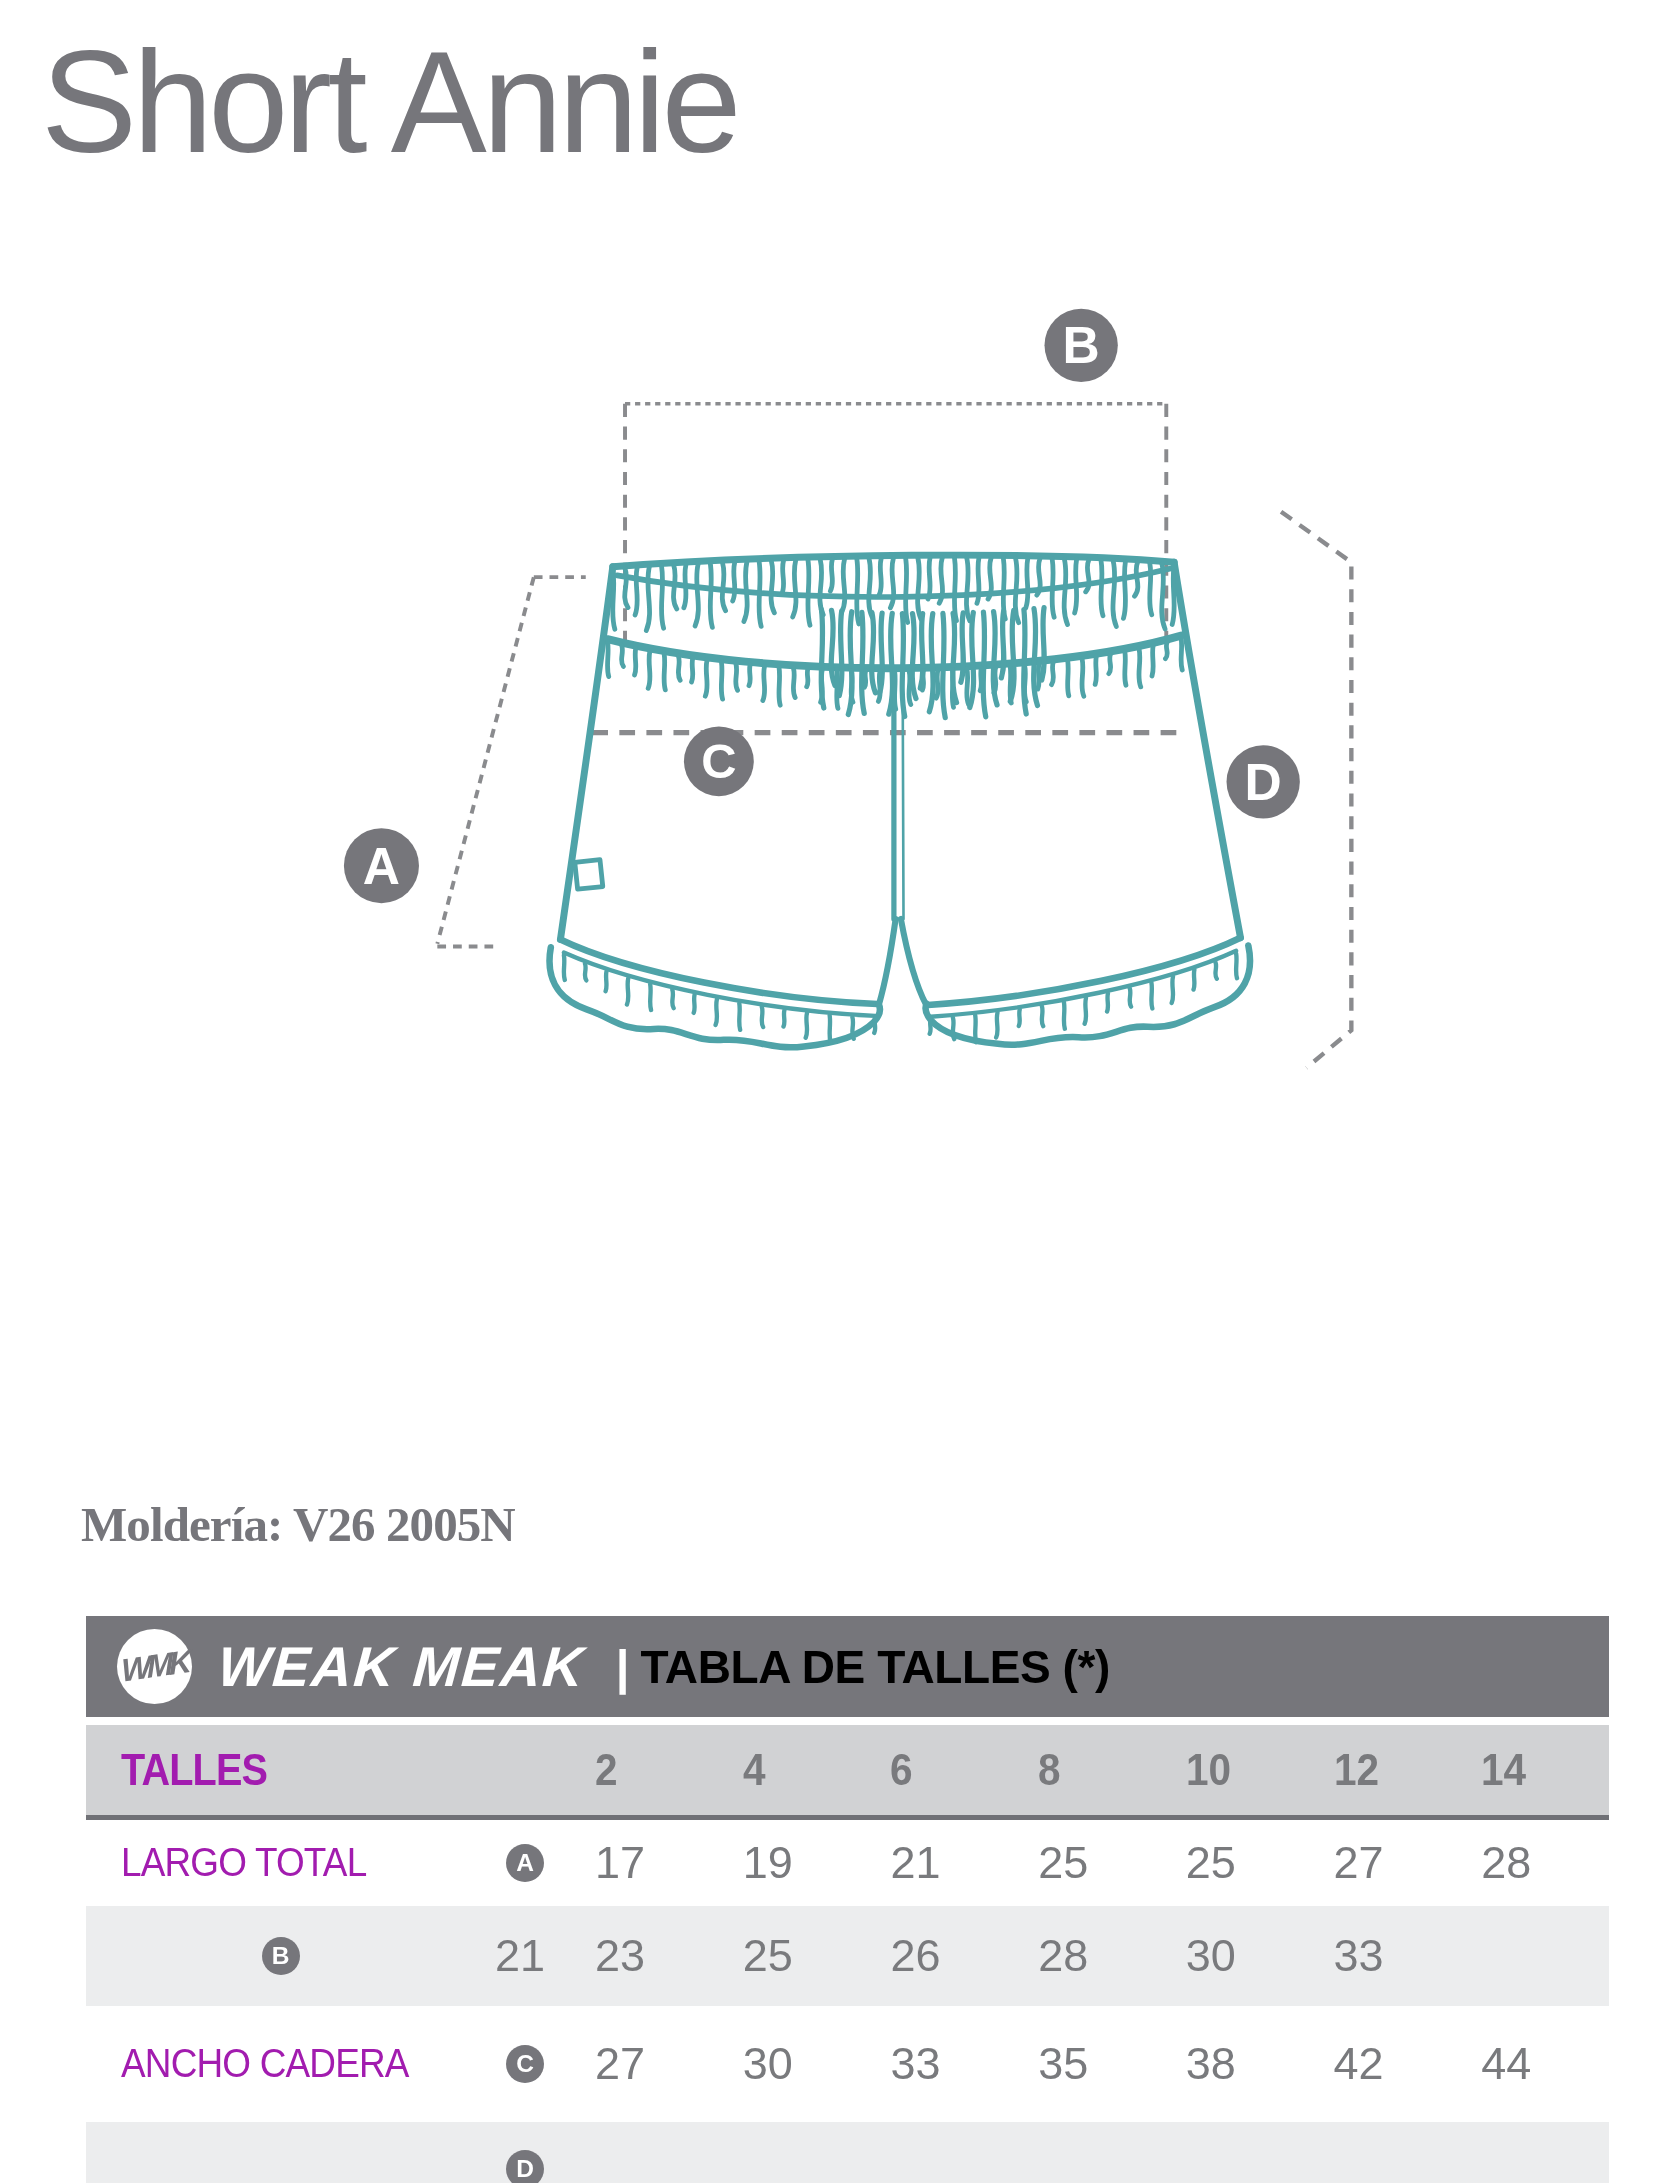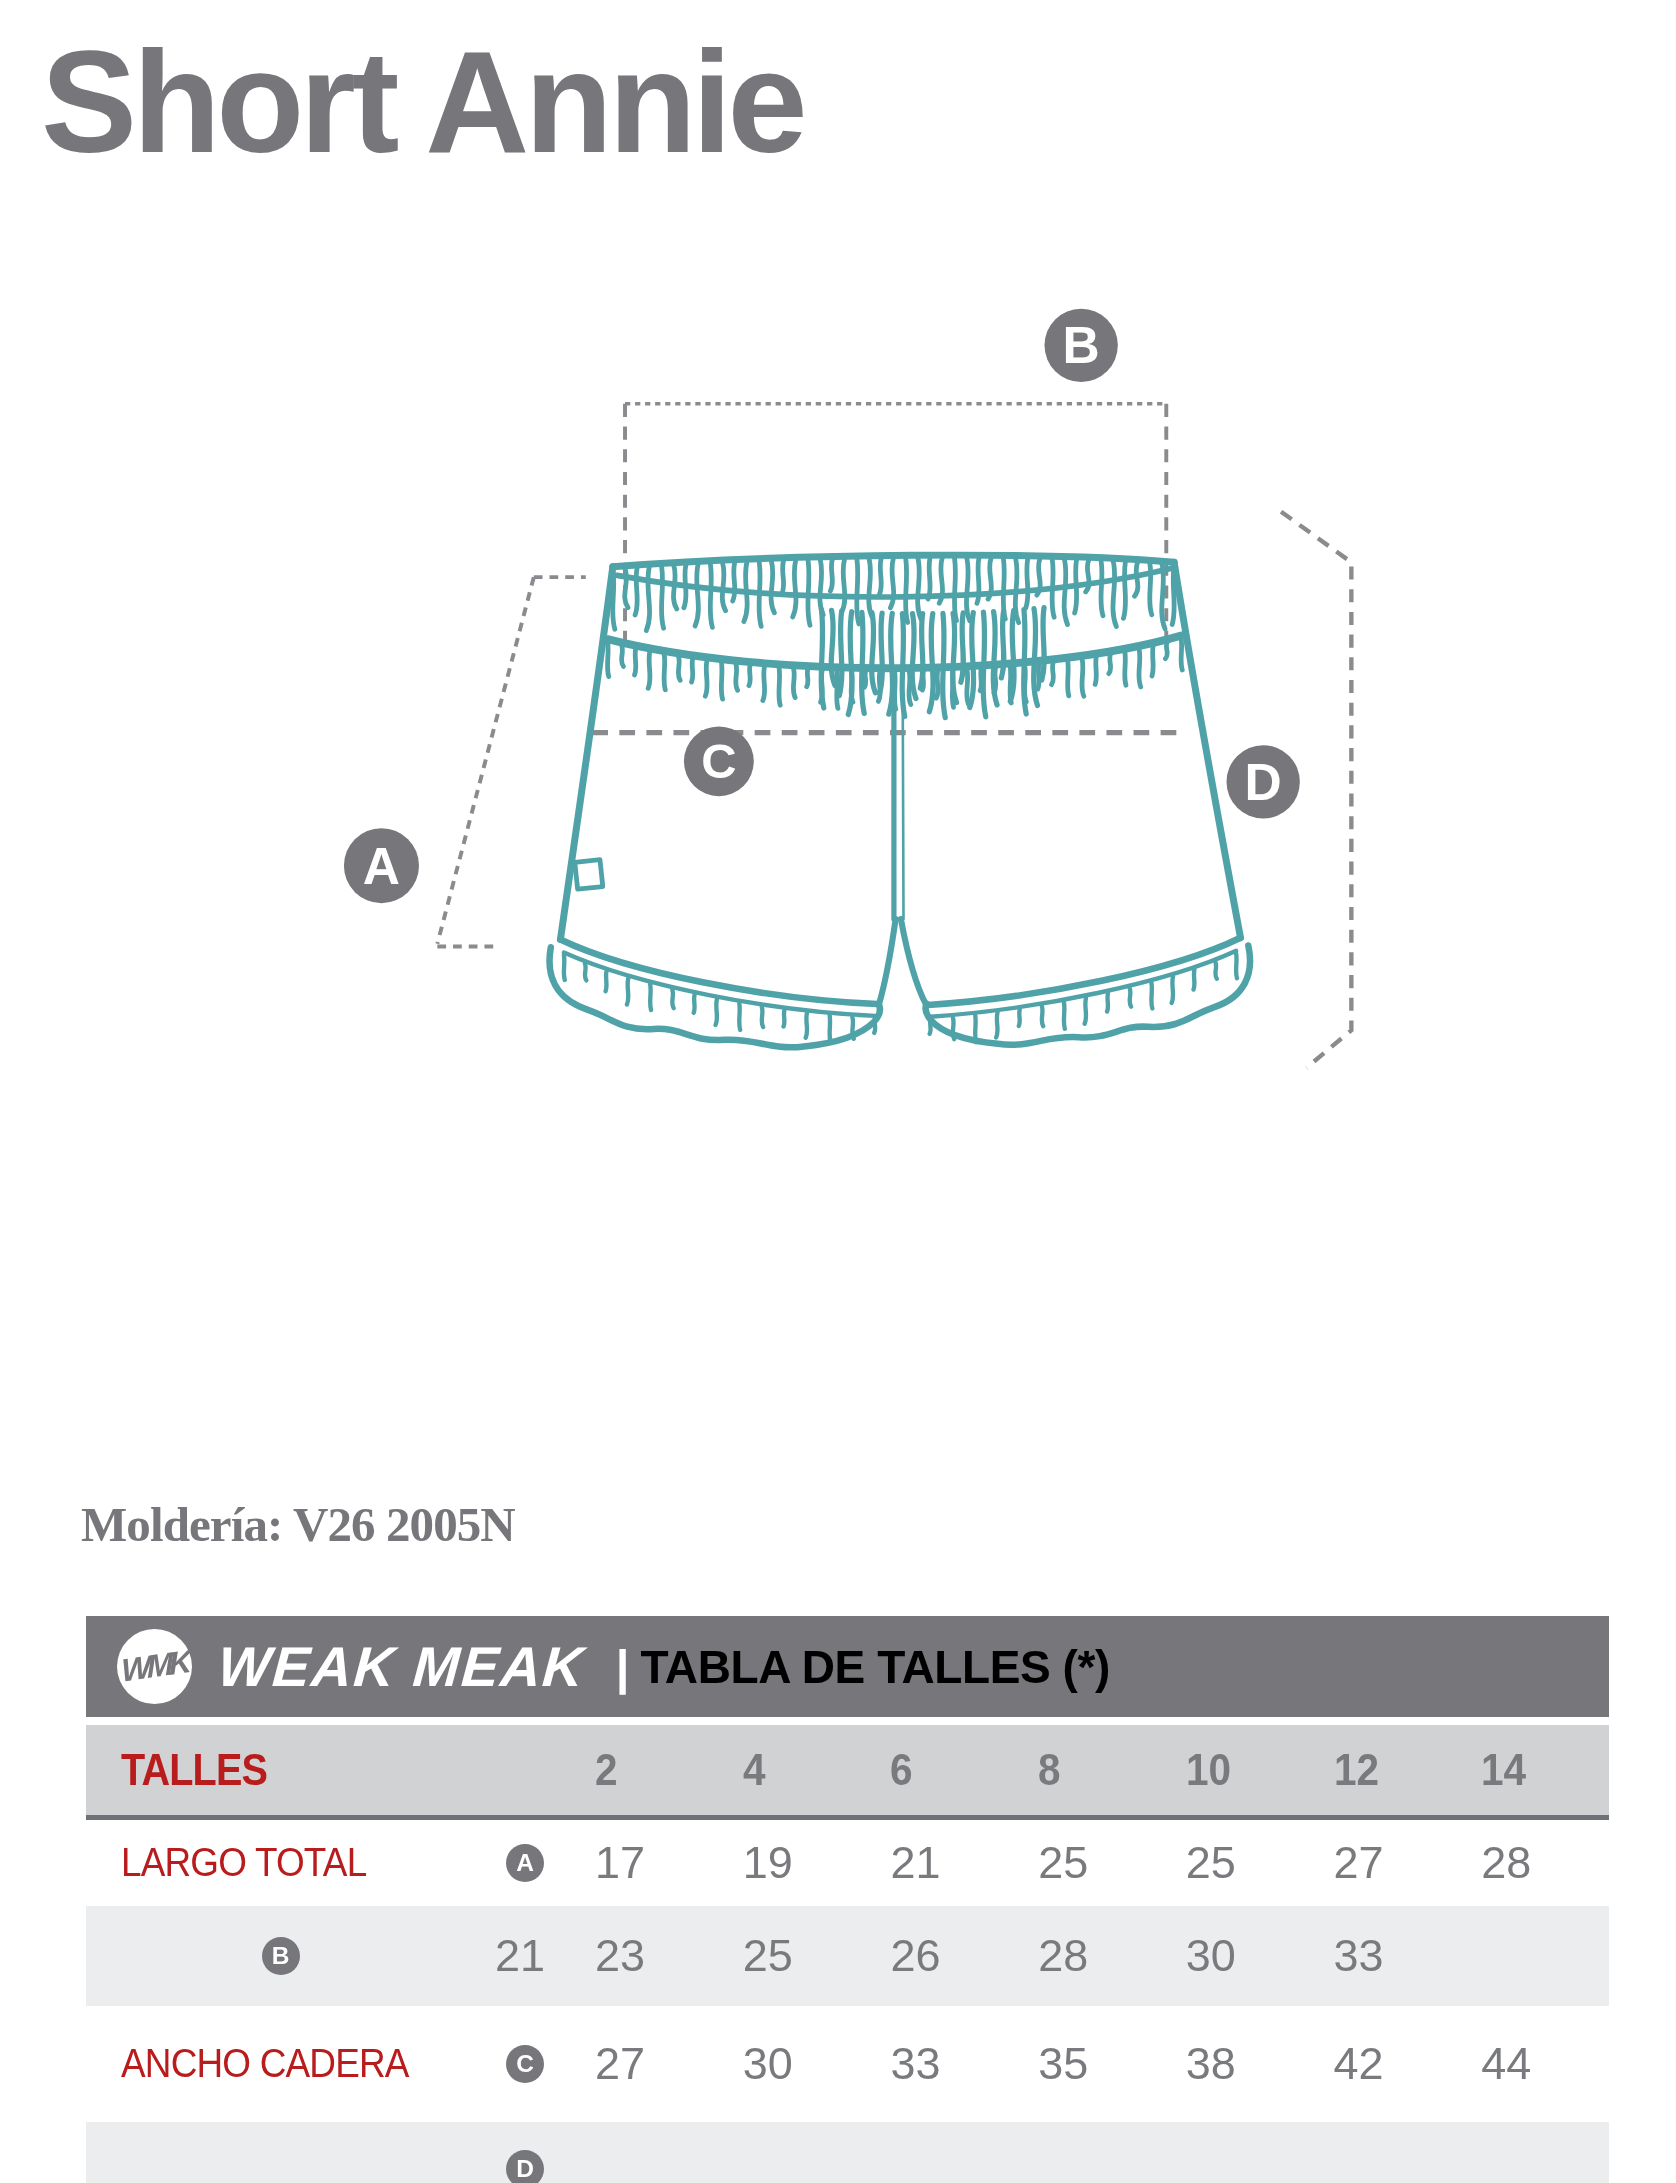--- a/index.html
+++ b/index.html
@@ -2,21 +2,21 @@
 <html style="font-size:7px"><head>
 <meta charset="utf-8">
 <title>Short Annie</title>
 <style>
   html,body{margin:0;padding:0;background:#ffffff;}
   #page{position:relative;width:1676px;height:2321px;background:#ffffff;overflow:hidden;
         font-family:"Liberation Sans","DejaVu Sans",sans-serif;color:#797A7D;}
   .cond{display:inline-block;transform:scaleX(0.9);transform-origin:left center;white-space:nowrap;}
 
   #page-title{position:absolute;left:41px;top:31px;margin:0;font-size:144px;line-height:1;
-        font-weight:bold;letter-spacing:-4.4px;color:#76767B;}
+        font-weight:normal;letter-spacing:-4.4px;color:#76767B;}
 
   #diagram{position:absolute;left:306px;top:262px;width:1092px;height:873px;}
 
   #molderia{position:absolute;left:81px;top:1496px;font-size:49px;font-weight:bold;
         letter-spacing:-0.9px;color:#76767B;font-family:Liberation Serif, serif;}
 
   #size-table{position:absolute;left:86px;top:1616px;width:1523px;}
   #table-header{height:101px;background:#76767B;display:flex;align-items:center;
         padding-left:31px;box-sizing:border-box;}
   #brand-logo{width:75px;height:75px;border-radius:50%;background:#ffffff;display:flex;
@@ -29,21 +29,21 @@
   #table-title{margin-left:11px;font-size:46px;font-weight:bold;color:#000000;letter-spacing:-0.4px;white-space:nowrap;}
 
   .trow{display:grid;grid-template-columns:389px 100px repeat(7,1fr);align-items:center;
         box-sizing:border-box;}
   .gap{height:7.9px;background:#ffffff;}
   #row-sizes{height:95px;background:#D1D2D4;border-bottom:5.2px solid #707176;}
   .row-a{height:86px;background:#ffffff;}
   .row-b{height:100px;background:#ECEDEE;}
   .row-c{height:116px;background:#ffffff;}
   .row-d{height:100px;background:#ECEDEE;border-bottom:5.2px solid #707176;}
-  .lbl{padding-left:35px;font-size:41px;letter-spacing:-0.9px;color:#b91c1c;}
+  .lbl{padding-left:35px;font-size:41px;letter-spacing:-0.9px;color:#a21caf;}
   #row-sizes .lbl{font-size:44px;font-weight:bold;}
   .val{font-size:45px;color:#797A7D;padding-left:20px;}
   #row-sizes .val{font-size:45px;font-weight:bold;}
   .mcell{display:flex;justify-content:center;}
   .tmark{width:38px;height:38px;border-radius:50%;background:#76767B;display:flex;
         align-items:center;justify-content:center;}
   .tmark span{color:#ffffff;font-size:24.5px;font-weight:bold;line-height:1;}
 </style>
 </head>
 <body>

